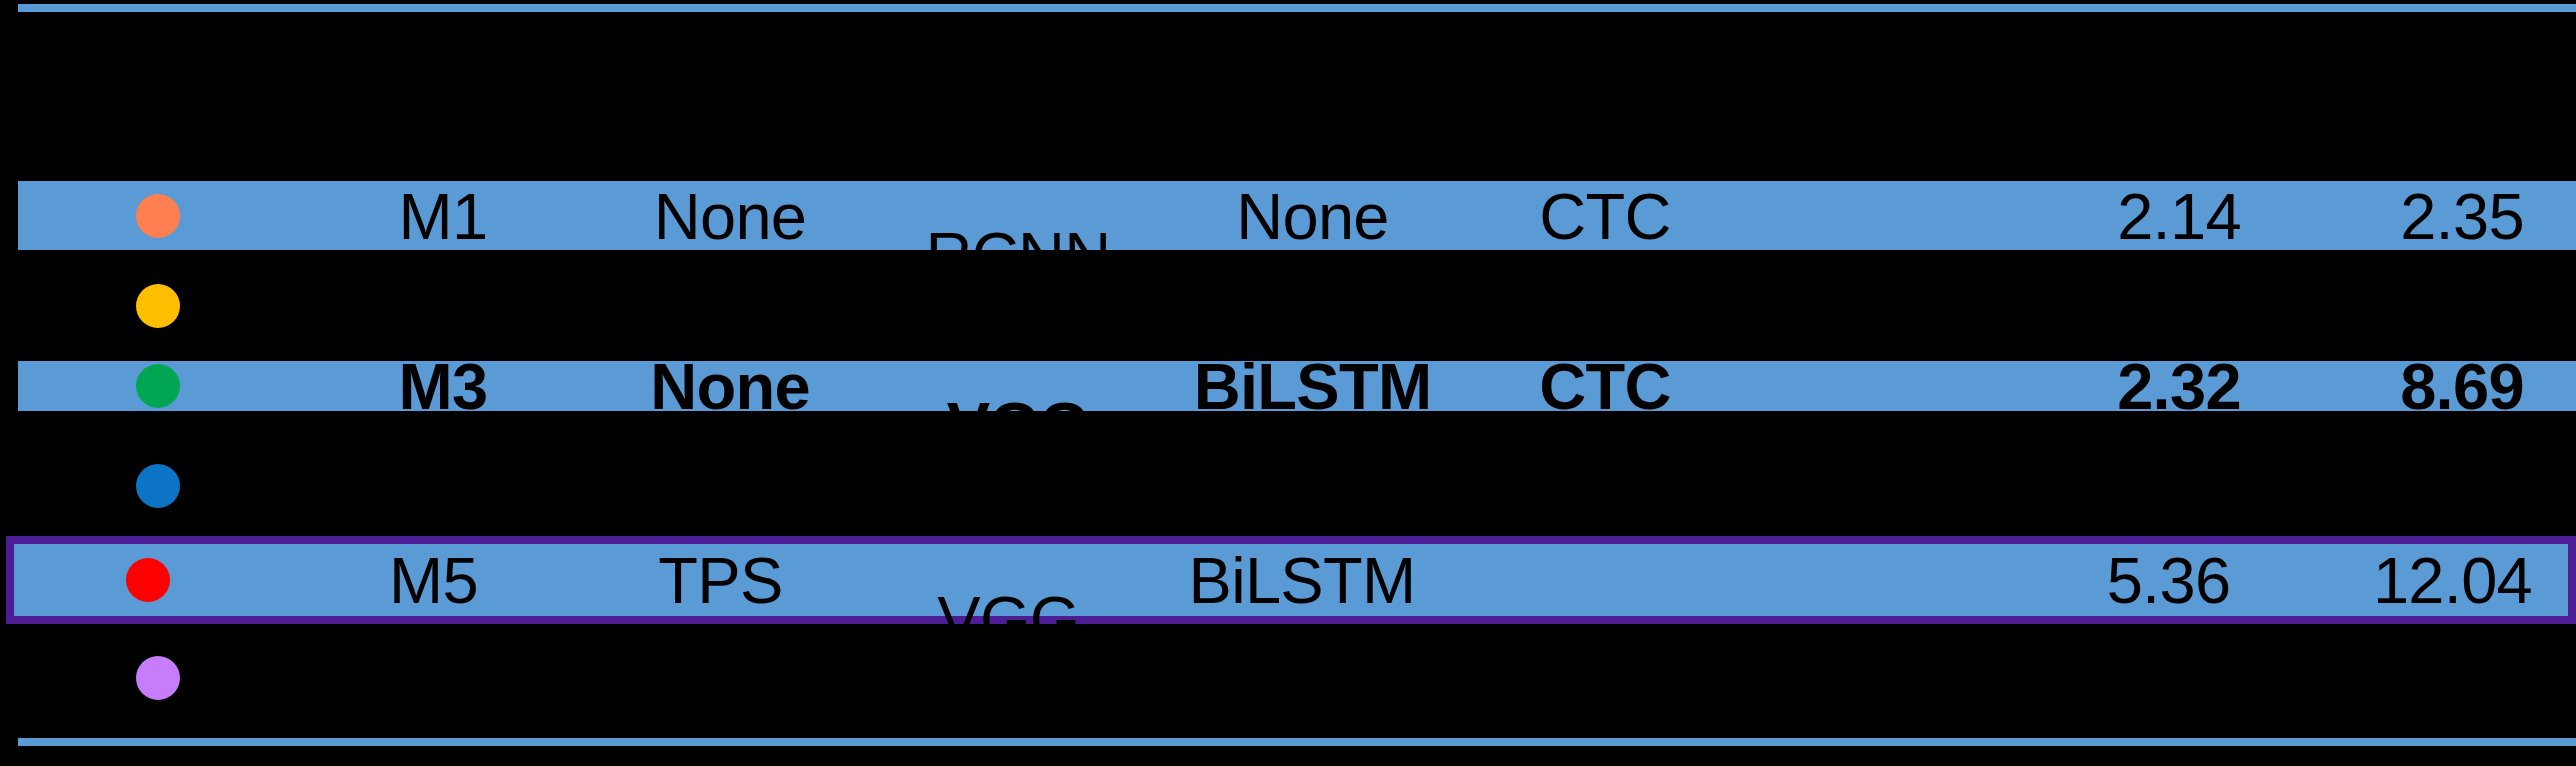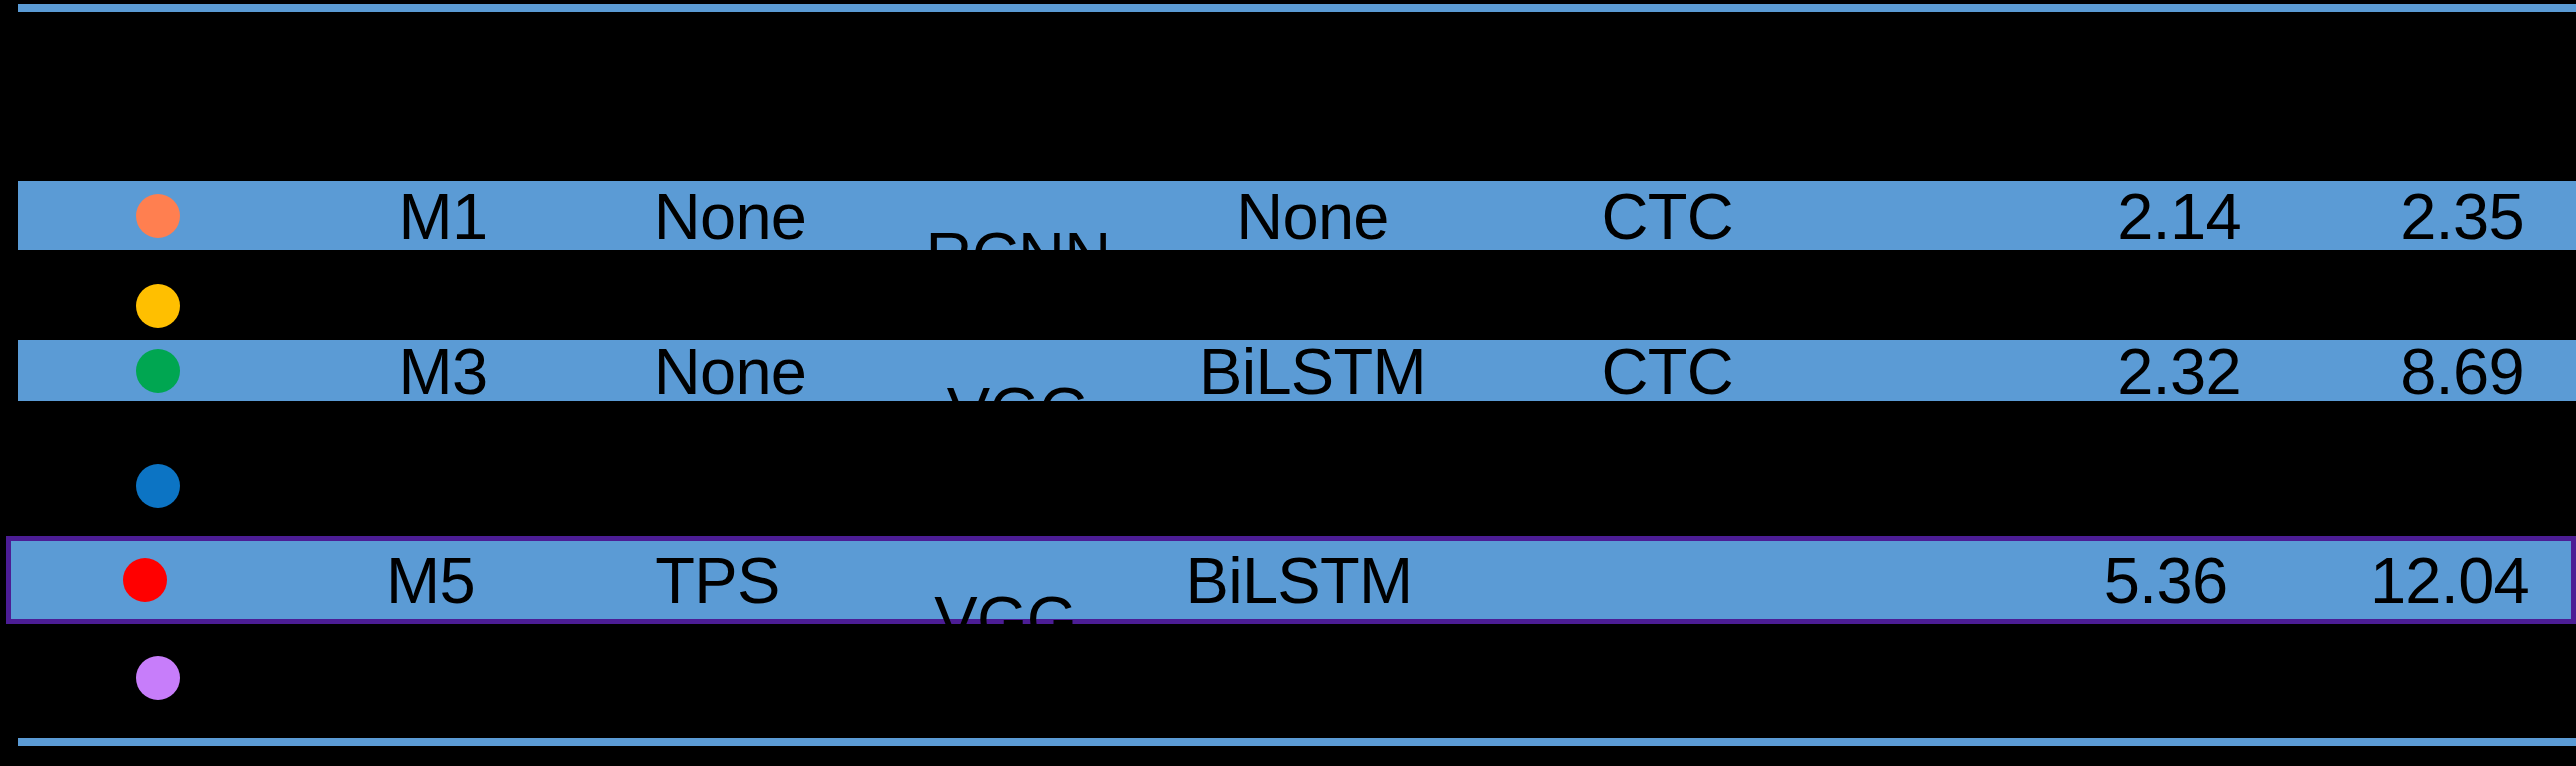--- a/index.html
+++ b/index.html
@@ -36,30 +36,30 @@
     box-sizing: border-box;
   }
   .row.banded {
     background: #5B9BD5;
   }
   .row.plain {
     background: transparent;
   }
   .row.highlighted {
     background: #5B9BD5;
-    border: 5px solid #4c1d95;
+    border: 8px solid #4c1d95;
     left: 5.5px;
     width: 2570px;
     height: 88px;
   }
 
   
   .r0 { top: 181px;  height: 69px; }
   .r1 { top: 271px;  height: 69px; }
-  .r2 { top: 340px;  height: 61px; }
+  .r2 { top: 361px;  height: 50px; font-weight: bold; }
   .r3 { top: 451px;  height: 69px; }
   .r4 { top: 536px;  height: 88px; }
   .r5 { top: 643px;  height: 69px; }
 
   
   .marker {
     position: absolute;
     border-radius: 50%;
     width: 44px;
     height: 44px;
@@ -79,21 +79,21 @@
     line-height: 1;
     white-space: nowrap;
     font-family: "Liberation Sans Narrow", "Liberation Sans", "DejaVu Sans", sans-serif;
     font-stretch: condensed;
     letter-spacing: -0.7px;
   }
   .c0 { left: 297px;  width: 256px; }
   .c1 { left: 584px;  width: 256px; }
   .c2 { left: 872px; width: 256px; margin-top: 39px; }
   .c3 { left: 1163px; width: 263px; }
-  .c4 { left: 1459px; width: 256px; text-align: right; }
+  .c4 { left: 1459px; width: 256px; }
   .c5 { left: 1742px; width: 263px; }
   .c6 { left: 2033px; width: 256px; text-align: center; }
   .c7 { left: 2316px; width: 256px; }
 </style>
 </head>
 <body>
 
 <div id="stage">
 
   <div class="rule top"></div>

